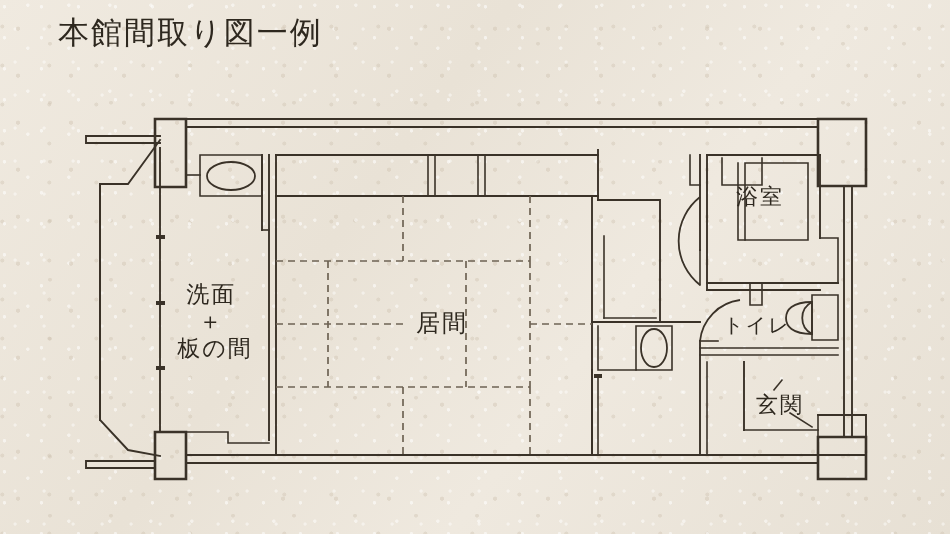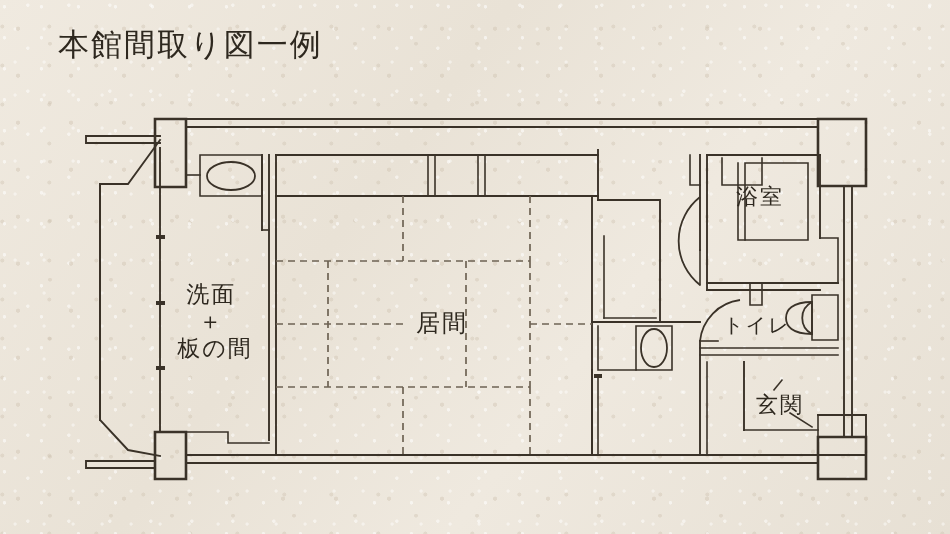--- a/index.html
+++ b/index.html
@@ -19,21 +19,21 @@
       radial-gradient(circle at 52% 88%, rgba(255,255,255,0.45) 0 1.3px, transparent 1.9px),
       radial-gradient(circle at 5% 68%, rgba(206,194,176,0.4) 0 1.7px, transparent 2.3px),
       linear-gradient(127deg, #f0eae0 0%, #e9e2d6 38%, #efe9df 63%, #e7e0d4 100%);
     background-size: 37px 31px, 53px 47px, 41px 43px, 61px 59px, 29px 33px, 47px 39px, 100% 100%;
     overflow: hidden;
     font-family: "Liberation Serif", "DejaVu Serif", serif;
   }
   #plan-title {
     position: absolute;
     left: 58px;
-    top: 24px;
+    top: 12px;
     font-size: 31px;
     letter-spacing: 2px;
     color: #2e281f;
     font-family: Liberation Sans, sans-serif;
     white-space: nowrap;
   }
   #floorplan-svg {
     position: absolute;
     left: 0;
     top: 0;

